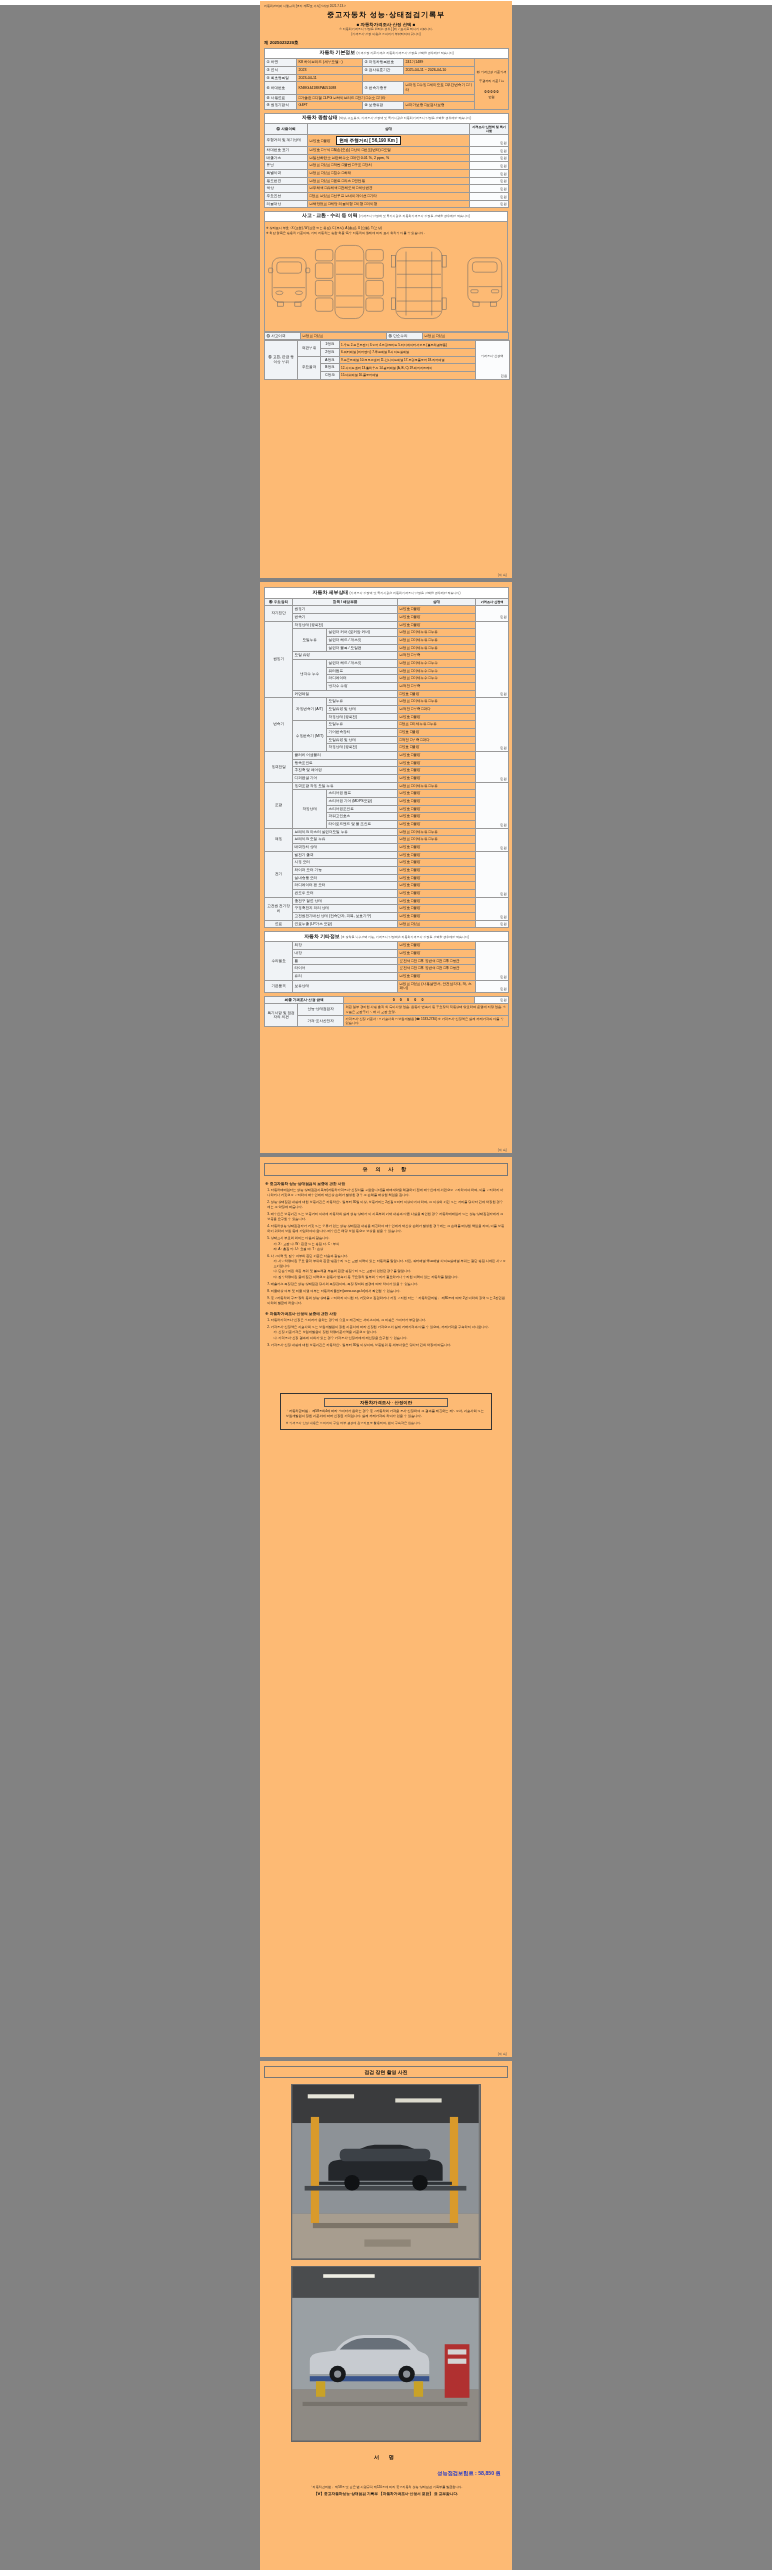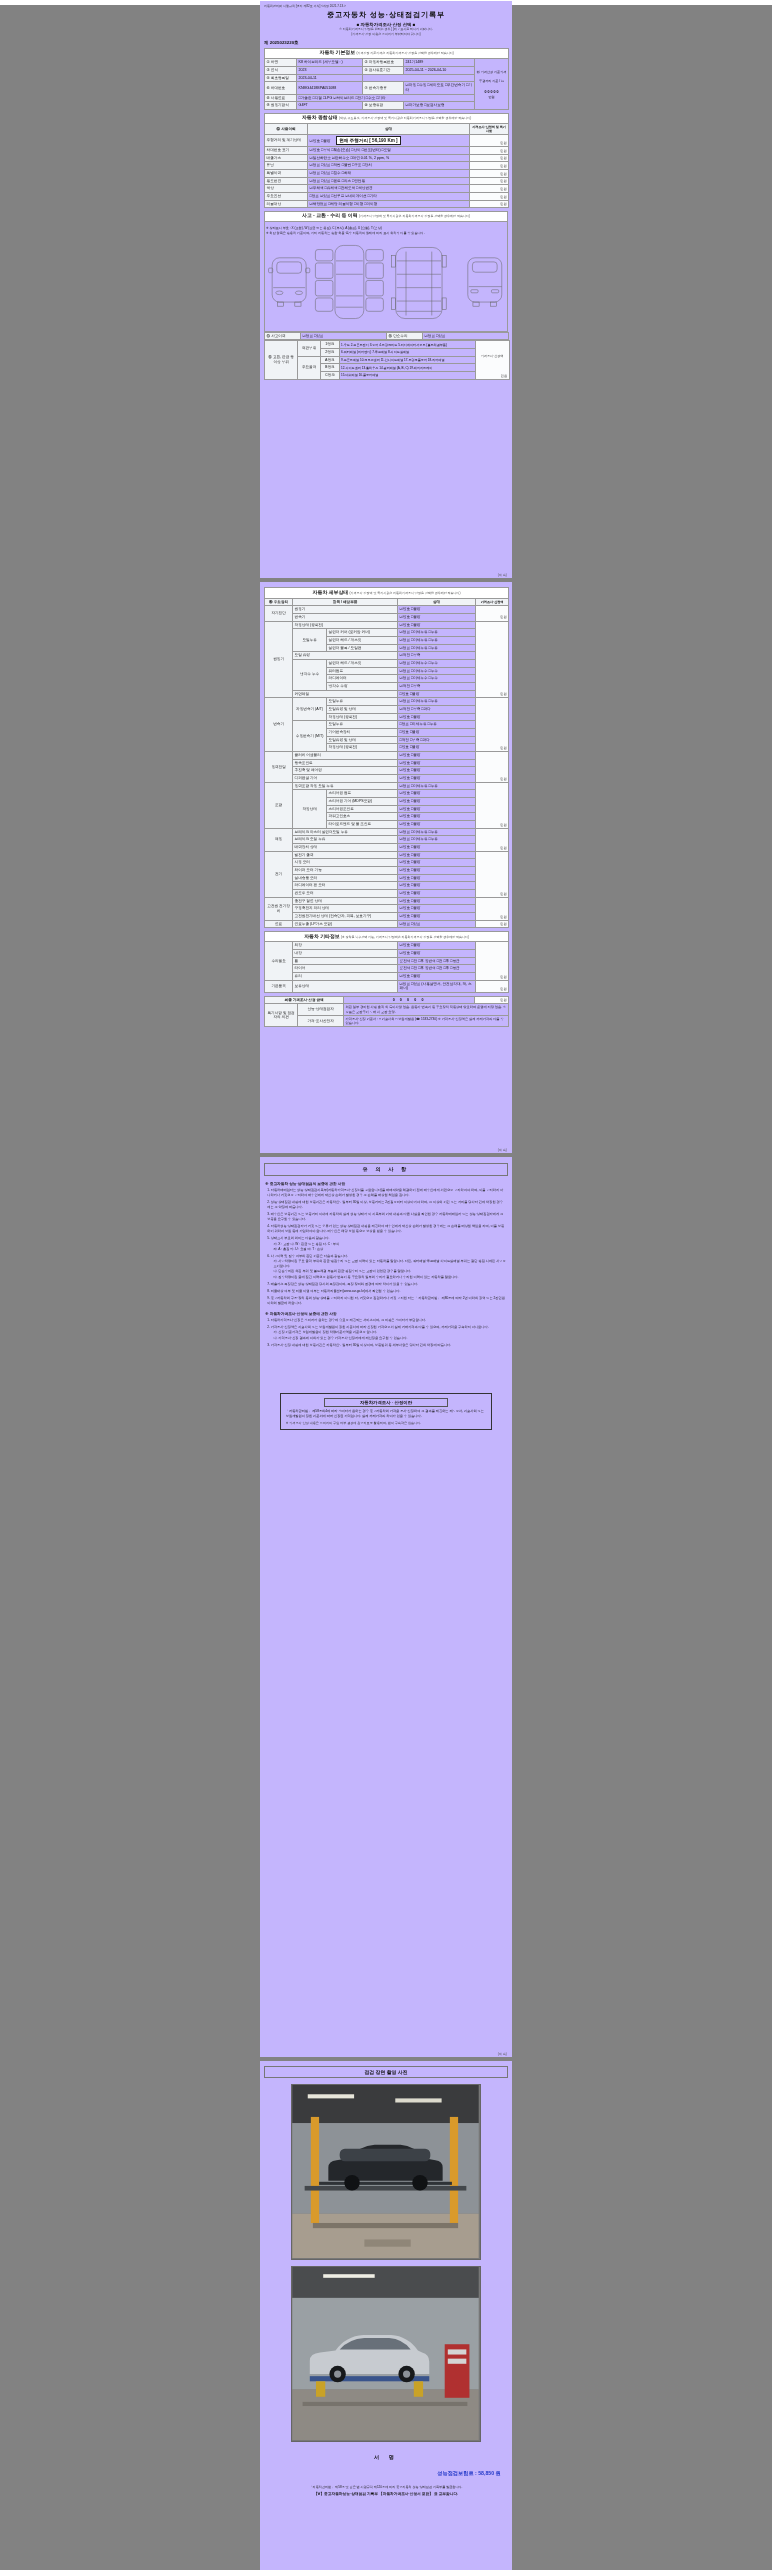--- a/index.html
+++ b/index.html
@@ -5,21 +5,21 @@
   html,body{margin:0;padding:0;}
   body{
     width:773px;height:2576px;position:relative;
     background:#828282;
     font-family:"Liberation Sans","DejaVu Sans",sans-serif;
     color:#111;
   }
   .strip{position:absolute;left:0;width:773px;background:#ffffff;}
   #strip-top{top:0;height:4.6px;}
   #strip-bottom{top:2570px;height:6.2px;}
-  .page{position:absolute;left:260px;width:252px;background:#c4b5fd;box-sizing:border-box;padding:2.6px 4.1px 7.2px 4.1px;}
+  .page{position:absolute;left:260px;width:252px;background:#fdba74;box-sizing:border-box;padding:2.6px 4.1px 7.2px 4.1px;}
   #page-1{top:1px;height:577px;}
   #page-2{top:582px;height:571px;}
   #page-3{top:1157px;height:900px;}
   #page-4{top:2061px;height:509px;}
 
   .formref{font-size:3px;color:#333;}
   .title-main{text-align:center;font-size:7.2px;font-weight:bold;letter-spacing:0.8px;margin-top:2.6px;}
   .title-sub{text-align:center;font-size:4.4px;font-weight:bold;margin-top:1.5px;}
   .title-note{text-align:center;font-size:3px;color:#333;margin-top:0.8px;}
   .doc-no{font-weight:bold;font-size:4.4px;margin:4.1px 0 0 0;}

